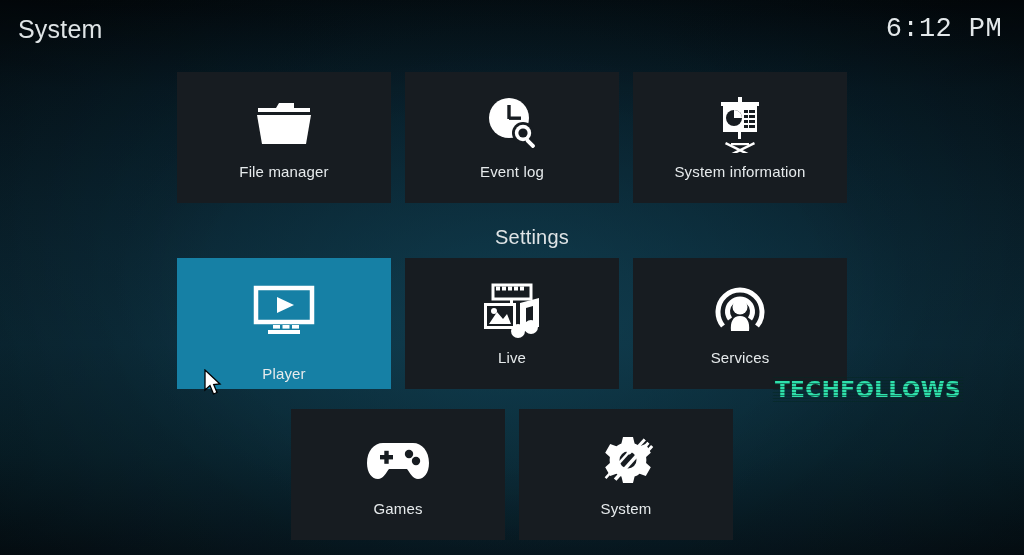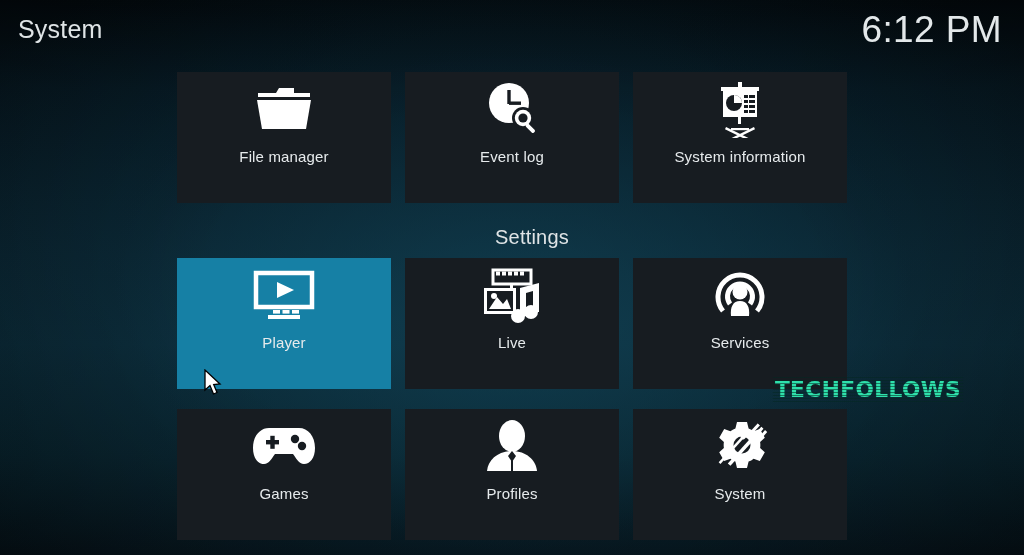--- a/index.html
+++ b/index.html
@@ -29,44 +29,44 @@
     position:absolute; left:0; top:0; width:1024px; height:58px;
     display:flex; align-items:center; justify-content:space-between;
     padding:0 22px 0 18px;
     z-index:5;
   }
   #page-title {
     font-size:25px; font-weight:400; color:#dfe4e6;
     letter-spacing:0.2px; line-height:1;
   }
   #clock {
-    font-size:37px; font-weight:400; color:#e3e8ea;
-    letter-spacing:0.4px; line-height:1;
+    font-size:27px; font-weight:400; color:#e3e8ea;
+    letter-spacing:0.4px; line-height:1;font-family:Liberation Mono, monospace;
   }
 
   
   .grid-row {
     position:absolute; left:0; width:1024px;
     display:flex; justify-content:center; gap:14px;
     z-index:3;
   }
   #row-top    { top:72px; }
   #row-mid    { top:258px; }
   #row-bottom { top:409px; }
 
   .tile {
     position:relative;
     width:214px; height:131px;
     background:#171c21;
     display:flex; flex-direction:column;
     align-items:center; justify-content:flex-start;
-    padding-top:5px;
+    padding-top:20px;
     cursor:pointer;
   }
-  .tile.selected { background:#1680a5; }
+  .tile.selected { background:#1680a5;gap:16px; }
 
   .tile-icon {
     width:74px; height:64px;
     display:flex; align-items:center; justify-content:center;
   }
   .tile-icon svg { display:block; }
   .tile-label {
     margin-top:8px;
     font-size:15px; color:#e6eaec; font-weight:400;
     letter-spacing:0.15px; text-align:center;
@@ -239,31 +239,20 @@
           <rect fill="#171c21" x="15" y="18" width="13" height="4.4"></rect>
           <rect fill="#171c21" x="19.3" y="13.8" width="4.4" height="13"></rect>
           <circle fill="#171c21" cx="44" cy="17" r="4.2"></circle>
           <circle fill="#171c21" cx="51" cy="24" r="4.2"></circle>
         </svg>
       </div>
       <div class="tile-label">Games</div>
     </div>
 
 
-    <div class="tile">
-      <div class="tile-icon">
-        <svg width="60" height="56" viewBox="0 0 60 56">
-          <ellipse fill="#ffffff" cx="30" cy="18" rx="13" ry="16"></ellipse>
-          <path fill="#ffffff" d="M30 33 C44 33 54 42 55 53 L5 53 C6 42 16 33 30 33 Z"></path>
-          <path fill="#171c21" d="M30 33 L26 38 L30 44 L34 38 Z"></path>
-          <rect fill="#171c21" x="29" y="42" width="2" height="11"></rect>
-        </svg>
-      </div>
-      <div class="tile-label">Profiles</div>
-    </div>
 
     <div class="tile">
       <div class="tile-icon">
         <svg width="60" height="58" viewBox="0 0 60 58">
           <path fill="#ffffff" d="M27 5 h10 l1.6 6.4 a17 17 0 0 1 5 2.9 l6.2-2.3 5 8.7 -4.7 4.4 a17 17 0 0 1 0 5.8 l4.7 4.4 -5 8.7 -6.2-2.3 a17 17 0 0 1 -5 2.9 L37 51 h-10 l-1.6-6.4 a17 17 0 0 1 -5-2.9 l-6.2 2.3 -5-8.7 4.7-4.4 a17 17 0 0 1 0-5.8 L9.2 20.7 l5-8.7 6.2 2.3 a17 17 0 0 1 5-2.9 Z"></path>
           <circle fill="#171c21" cx="32" cy="28" r="8.5"></circle>
           <g transform="rotate(42 34 26)">
             <rect fill="#ffffff" x="31" y="2" width="3" height="14"></rect>
             <rect fill="#ffffff" x="36" y="2" width="3" height="14"></rect>
             <rect fill="#ffffff" x="41" y="2" width="3" height="14"></rect>

